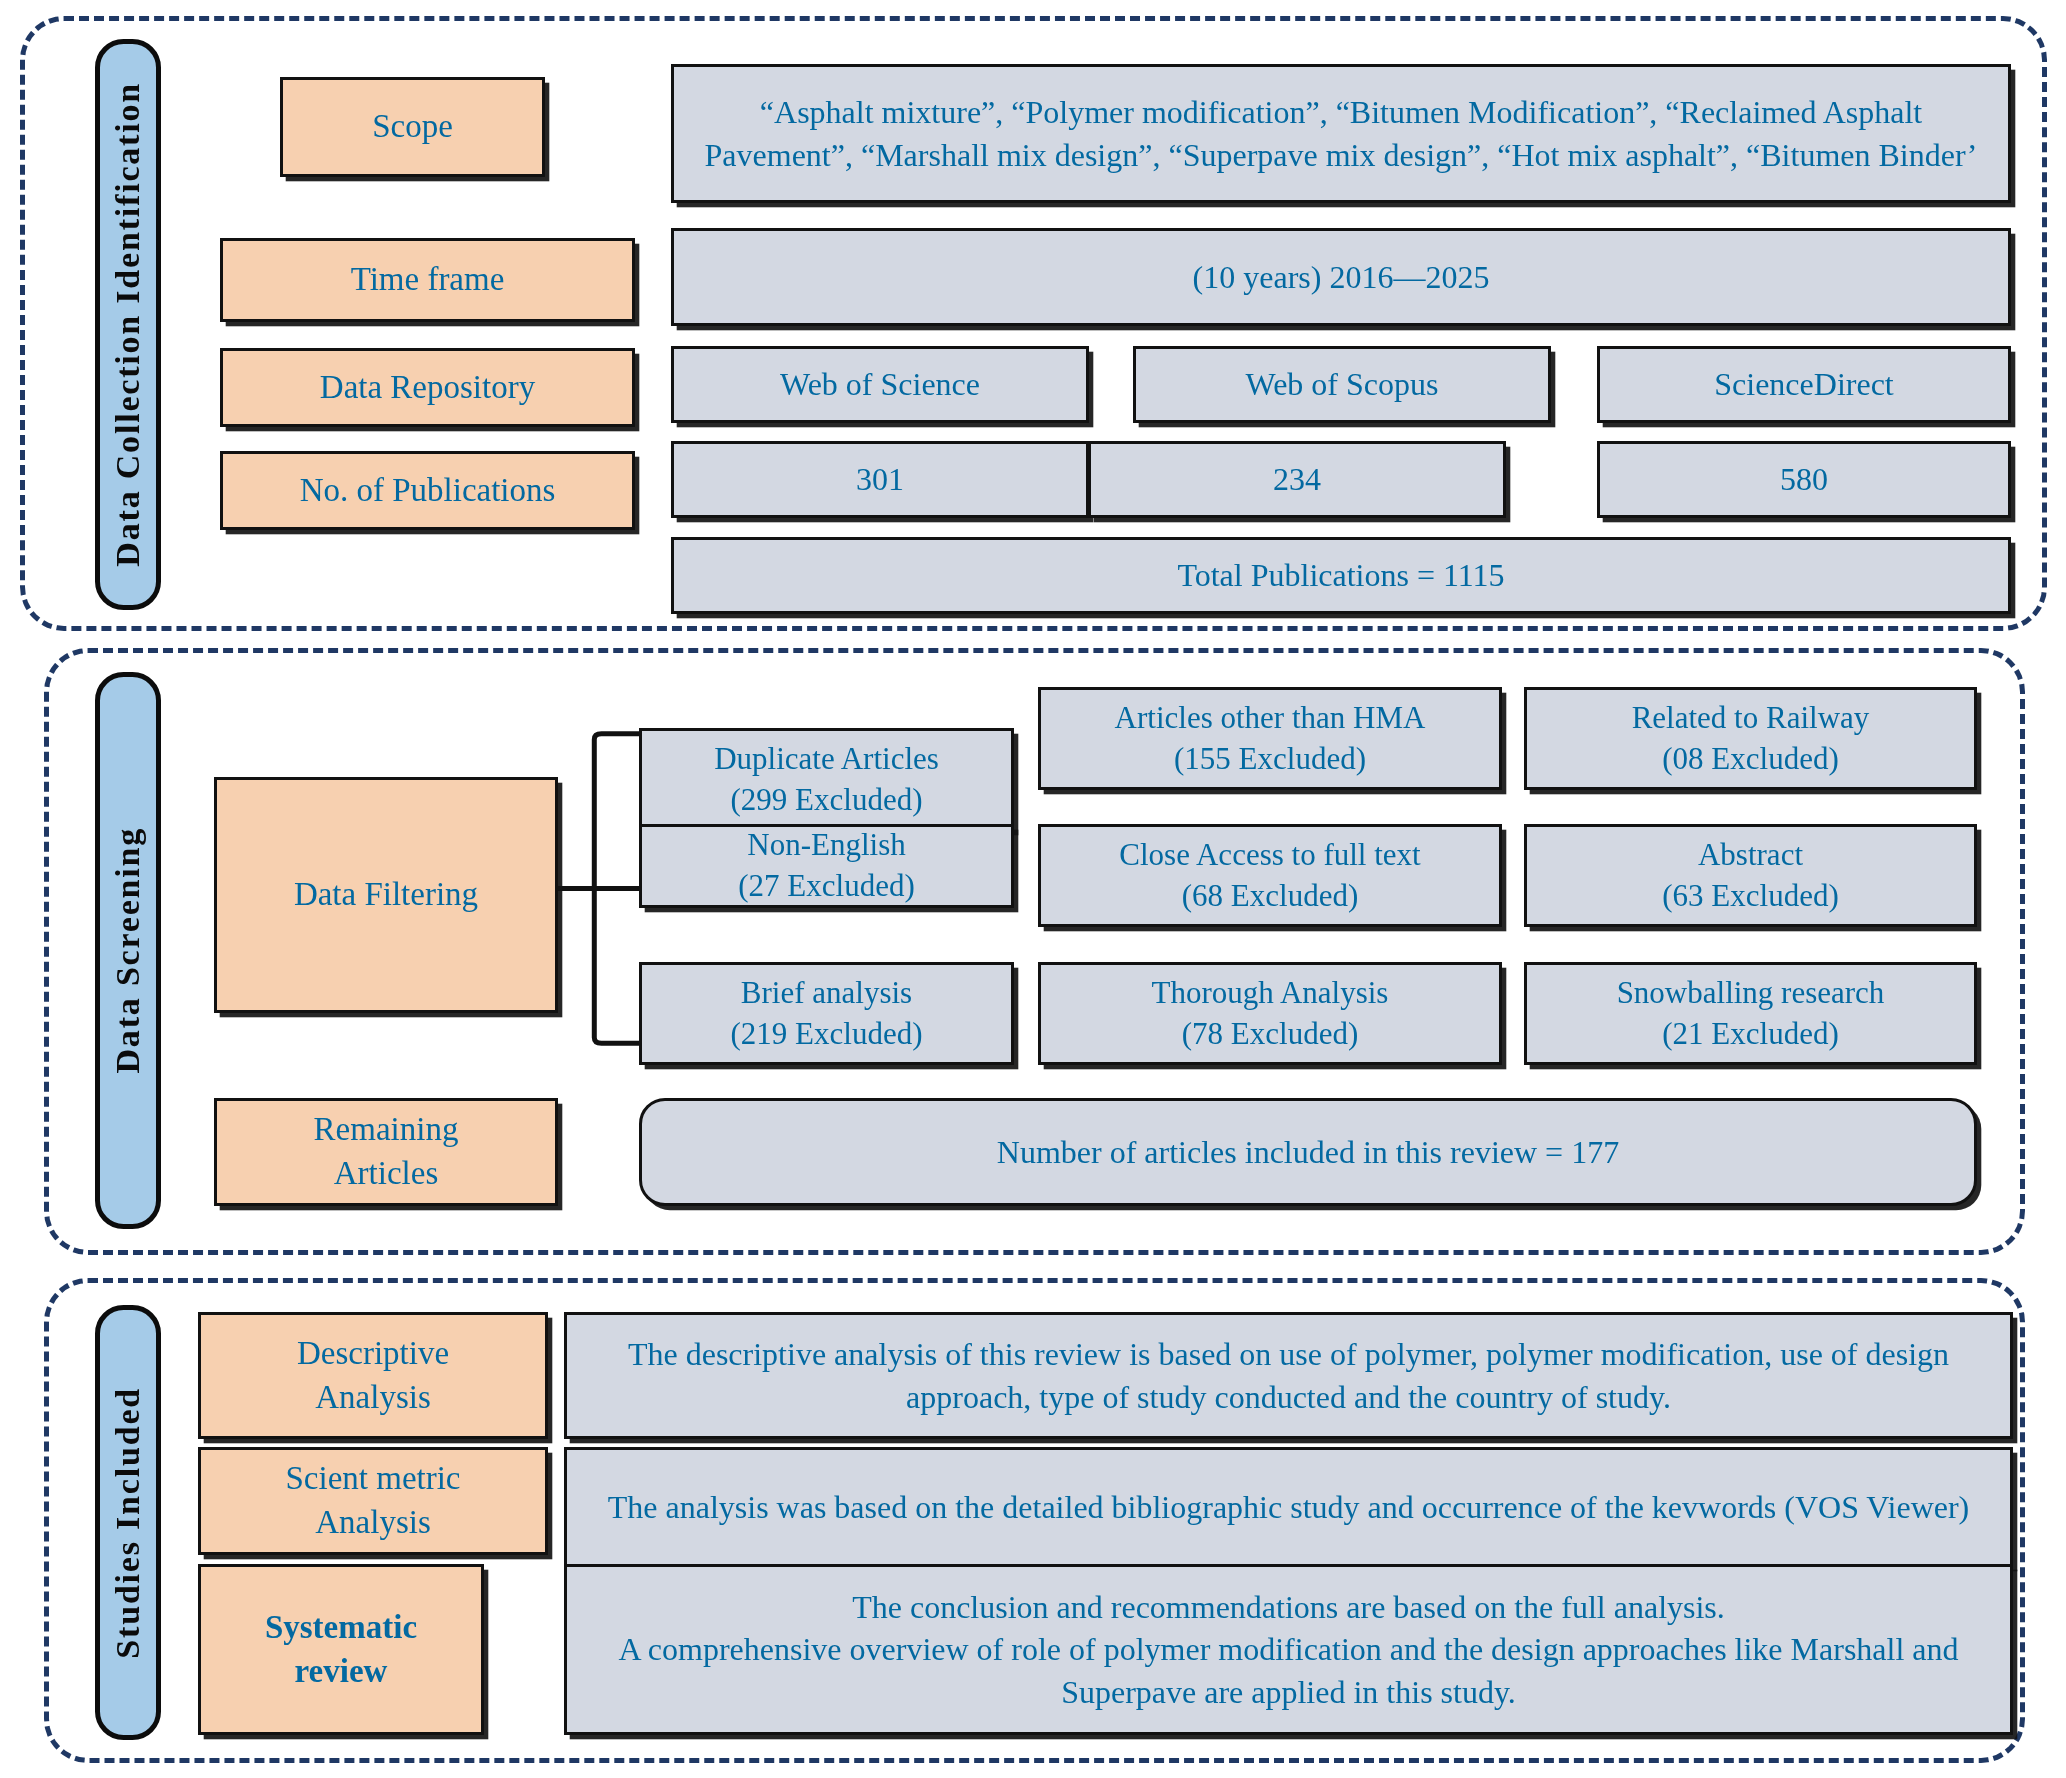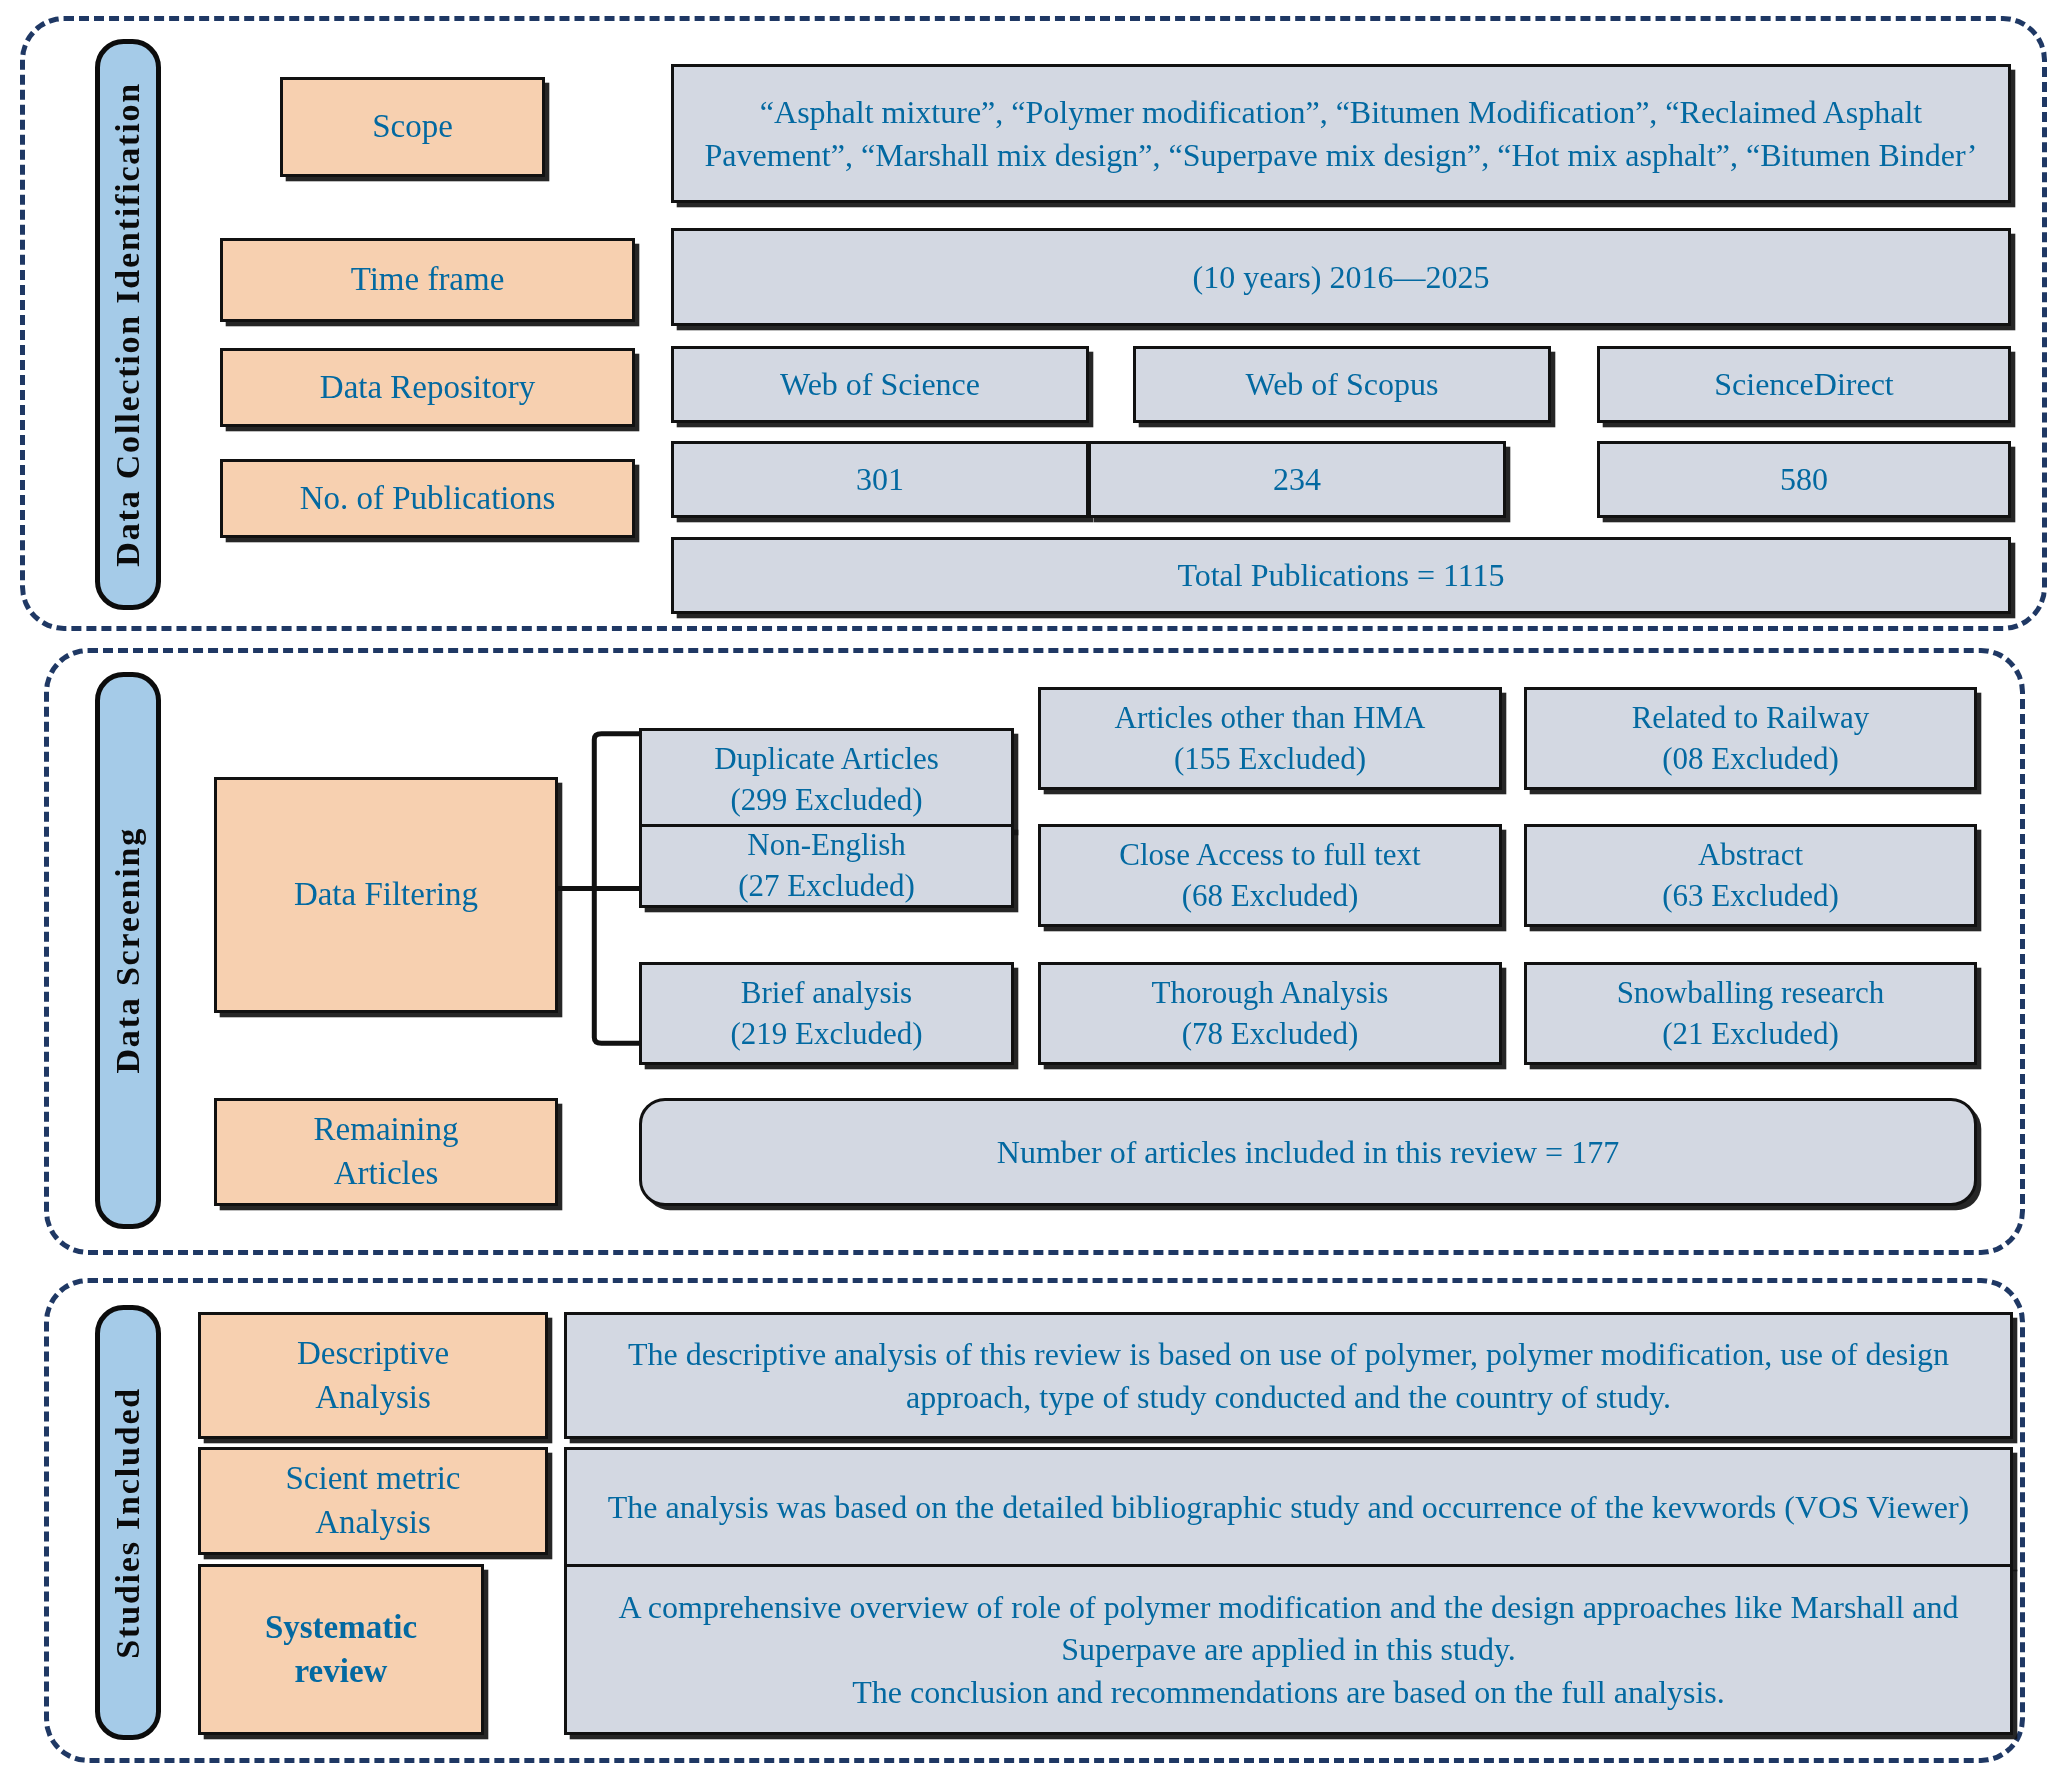--- a/index.html
+++ b/index.html
@@ -72,21 +72,21 @@
 
   
   #b-scope        { left: 280px;  top: 77px; width: 265px; height: 100px; }
   #b-scope-val    { left: 671px;  top: 64px;  width: 1340px; height: 139px; }
   #b-timeframe    { left: 220px;  top: 238px; width: 415px; height: 84px; }
   #b-timeframe-val{ left: 671px;  top: 228px; width: 1340px; height: 98px; }
   #b-repo         { left: 220px;  top: 348px; width: 415px; height: 79px; }
   #b-repo-1       { left: 671px;  top: 346px; width: 418px; height: 77px; }
   #b-repo-2       { left: 1133px; top: 346px; width: 418px; height: 77px; }
   #b-repo-3       { left: 1597px; top: 346px; width: 414px; height: 77px; }
-  #b-pub          { left: 220px;  top: 451px; width: 415px; height: 79px; margin-top: 8px; }
+  #b-pub          { left: 220px;  top: 451px; width: 415px; height: 79px; }
   #b-pub-1        { left: 671px;  top: 441px; width: 418px; height: 77px; }
   #b-pub-2        { left: 1088px; top: 441px; width: 418px; height: 77px; }
   #b-pub-3        { left: 1597px; top: 441px; width: 414px; height: 77px; }
   #b-total        { left: 671px;  top: 537px; width: 1340px; height: 77px; }
 
   
   #b-filtering    { left: 214px;  top: 777px; width: 344px; height: 236px; }
   #b-remaining    { left: 214px;  top: 1098px; width: 344px; height: 108px; }
 
   #b-f-1 { left: 639px;  top: 728px;  width: 375px; height: 103px; }
@@ -255,19 +255,19 @@
     </div>
 
   <div class="box orange fs-46" id="b-sys">
       <div>
         <span class="multiline">Systematic</span>
         <span class="multiline">review</span>
       </div>
     </div>
   <div class="box gray fs-45" id="b-sys-val">
       <div>
+        <span class="multiline">The conclusion and recommendations are based on the full analysis.</span>
         <span class="multiline">A comprehensive overview of role of polymer modification and the design approaches like Marshall and Superpave are applied in this study.</span>
-        <span class="multiline">The conclusion and recommendations are based on the full analysis.</span>
       </div>
     </div>
 
 </div>
 
 
 </body></html>

